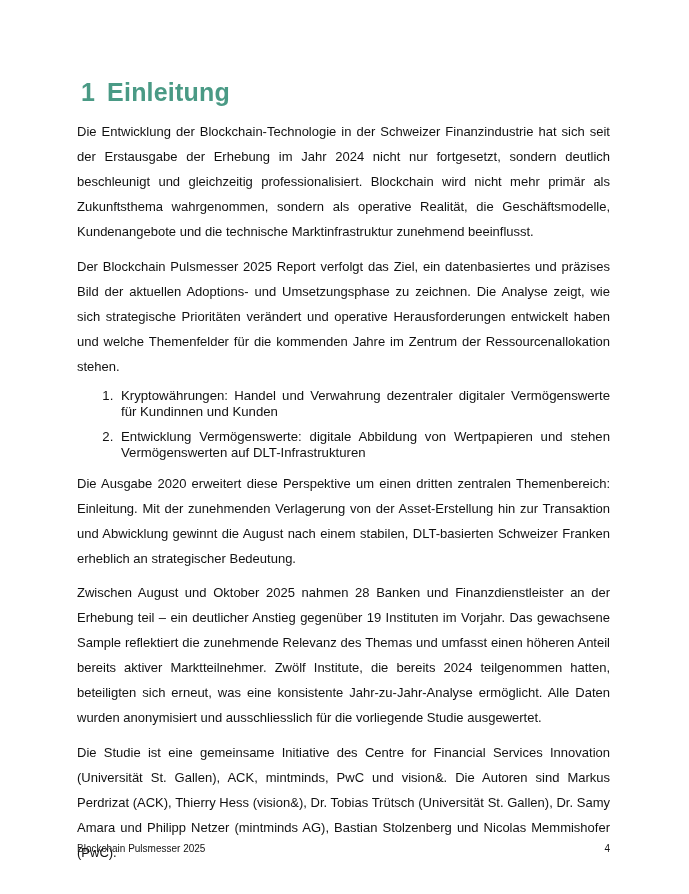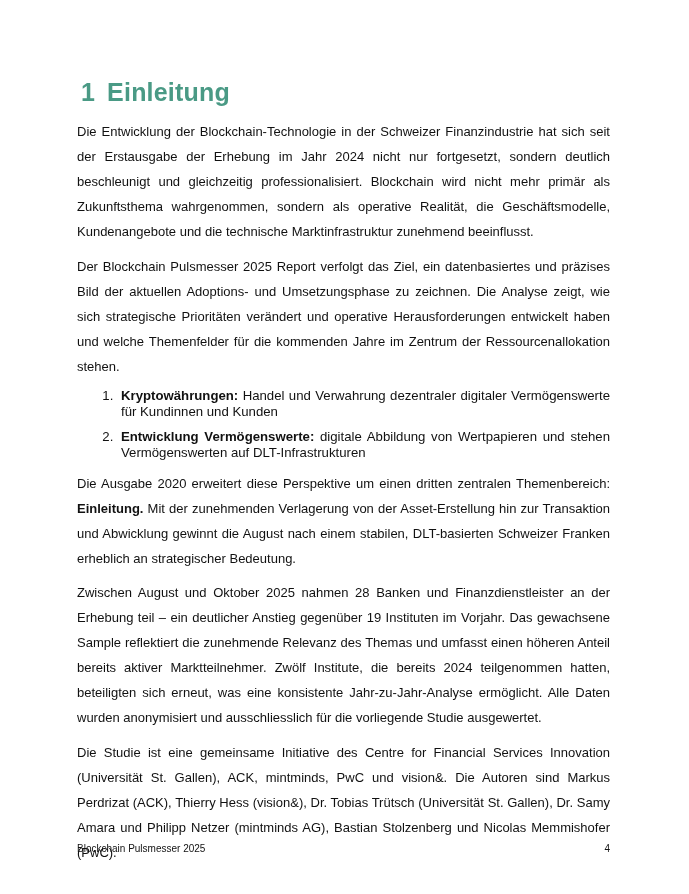--- a/index.html
+++ b/index.html
@@ -7,21 +7,21 @@
          font-family: "Liberation Sans", sans-serif; color: #111111; }
   .page { position: absolute; left: 77px; top: 0; width: 533px; }
   h1 { position: absolute; left: 0; top: 74px; margin: 4px; font-size: 25px; font-weight: bold;
        color: #4a9a85; letter-spacing: 0.2px; white-space: nowrap; }
   h1 .num { margin-right: 12px; }
   .body { position: absolute; left: 0; top: 119px; width: 533px; }
   p { margin: 0 0 9.5px 0; font-size: 13px; line-height: 25px; text-align: justify; }
   ol { margin: 0 0 9.5px 0; padding-left: 40px; }
   ol li { font-size: 13.2px; line-height: 16.1px; margin-bottom: 9px; text-align: justify; padding-left: 4px; }
   ol li::marker { font-weight: normal; }
-  b { font-weight: bold; }
+  b { font-weight: normal; }
   .footer { position: absolute; top: 843px; left: 77px; width: 533px; font-size: 10px;
             display: flex; justify-content: space-between; color: #111; }
 </style>
 </head>
 <body>
 
 <div class="page">
   <h1><span class="num">1</span><span>Einleitung</span></h1>
 
   <div class="body">

